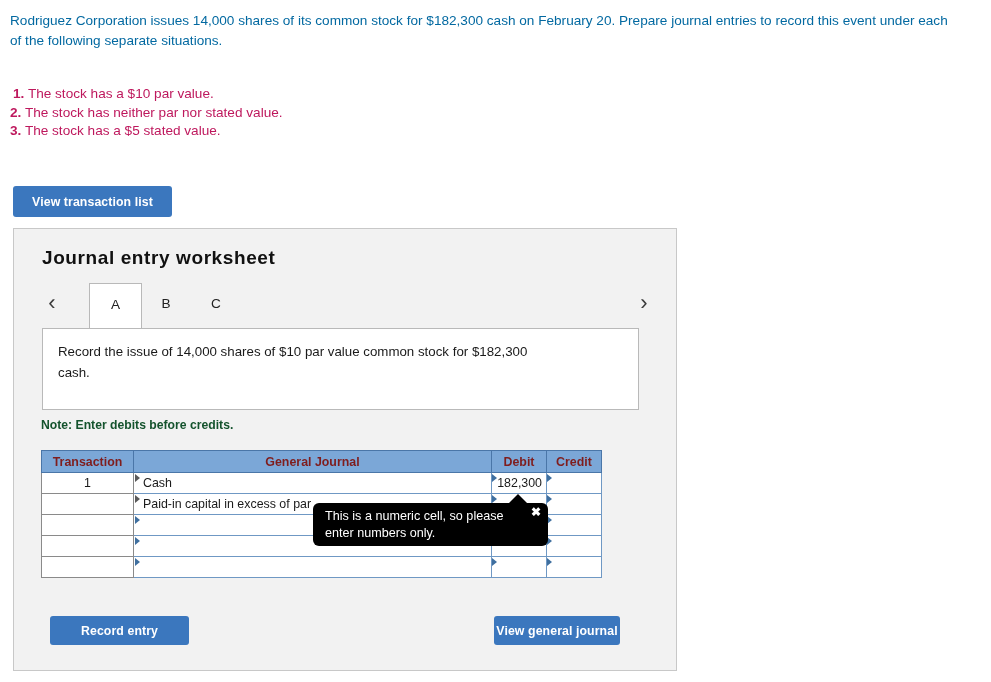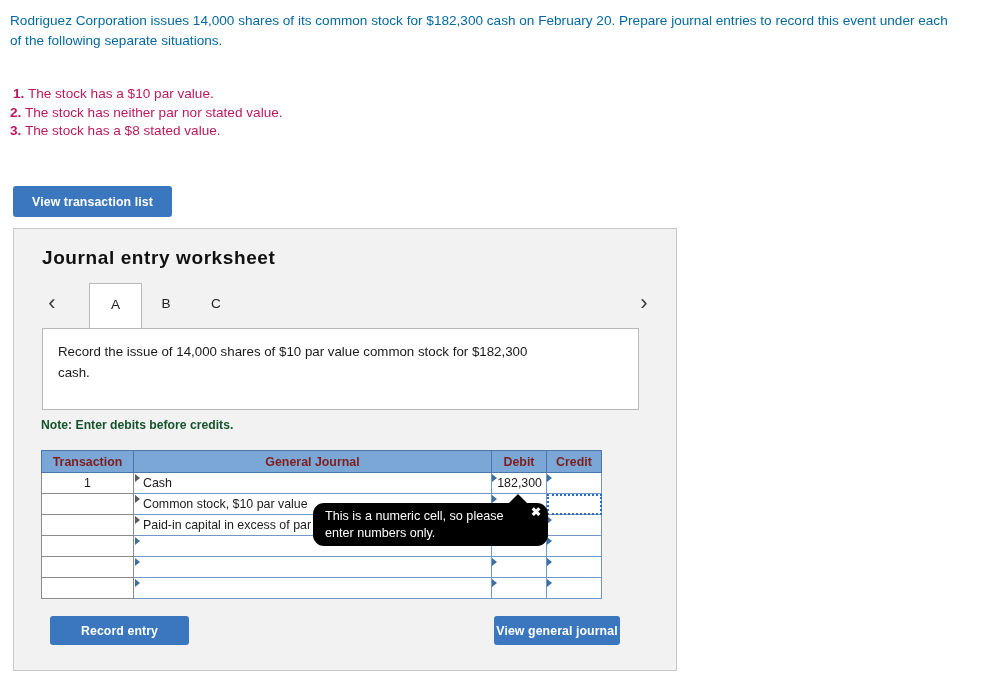--- a/index.html
+++ b/index.html
@@ -206,21 +206,21 @@
   #record-entry  { position: absolute; left: 28px;  top: 387px; width: 139px; height: 29px; margin-left: 8px; }
   #clear-entry   { position: absolute; left: 206px; top: 387px; width: 139px; height: 29px; }
   #view-general-journal { position: absolute; left: 480px; top: 387px; width: 126px; height: 29px; }
 
   
   #numeric-tooltip {
     position: absolute;
     left: 313px; top: 503px;
     width: 235px; height: 43px;
     background: #000000;
-    border-radius: 11px;
+    border-radius: 6px;
     z-index: 50;
   }
   #numeric-tooltip .tip-arrow {
     position: absolute;
     left: 196px; top: -9px;
     width: 0; height: 0;
     border-left: 9px solid transparent;
     border-right: 9px solid transparent;
     border-bottom: 9px solid #000000;
   }
@@ -254,21 +254,21 @@
   <div class="req-line">
     <span class="num">1.</span>
     <span>The stock has a $10 par value.</span>
   </div>
   <div class="req-line">
     <span class="num">2.</span>
     <span>The stock has neither par nor stated value.</span>
   </div>
   <div class="req-line">
     <span class="num">3.</span>
-    <span>The stock has a $8 stated value.</span>
+    <span>The stock has a $5 stated value.</span>
   </div>
 </div>
 
 <button class="btn" id="view-transaction-list">View transaction list</button>
 
 <div id="worksheet-panel">
 
   <div id="worksheet-title">Journal entry worksheet</div>
 
   <div id="tab-strip">
@@ -302,26 +302,20 @@
     </thead>
     <tbody>
 
       <tr>
         <td class="txn">1</td>
         <td class="gj filled"><span class="cellmark"></span><span>Cash</span></td>
         <td class="num"><span class="cellmark"></span><span>182,300</span></td>
         <td class="num"><span class="cellmark"></span><span></span></td>
       </tr>
 
-      <tr>
-        <td class="txn"></td>
-        <td class="gj filled"><span class="cellmark"></span><span>Common stock, $10 par value</span></td>
-        <td class="num"><span class="cellmark"></span><span></span></td>
-        <td class="num focused"><span></span></td>
-      </tr>
 
       <tr>
         <td class="txn"></td>
         <td class="gj filled"><span class="cellmark"></span><span>Paid-in capital in excess of par</span></td>
         <td class="num"><span class="cellmark"></span><span></span></td>
         <td class="num"><span class="cellmark"></span><span></span></td>
       </tr>
 
       <tr>
         <td class="txn"></td>

